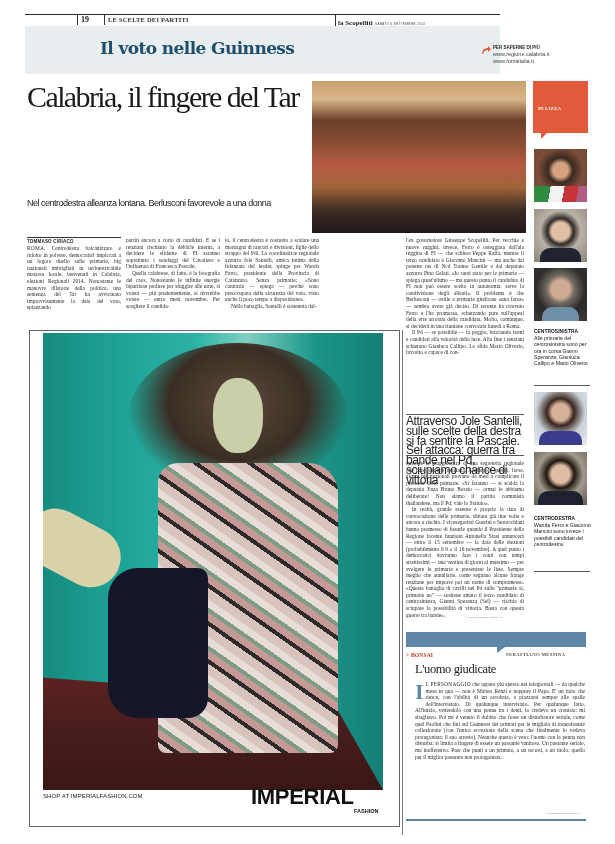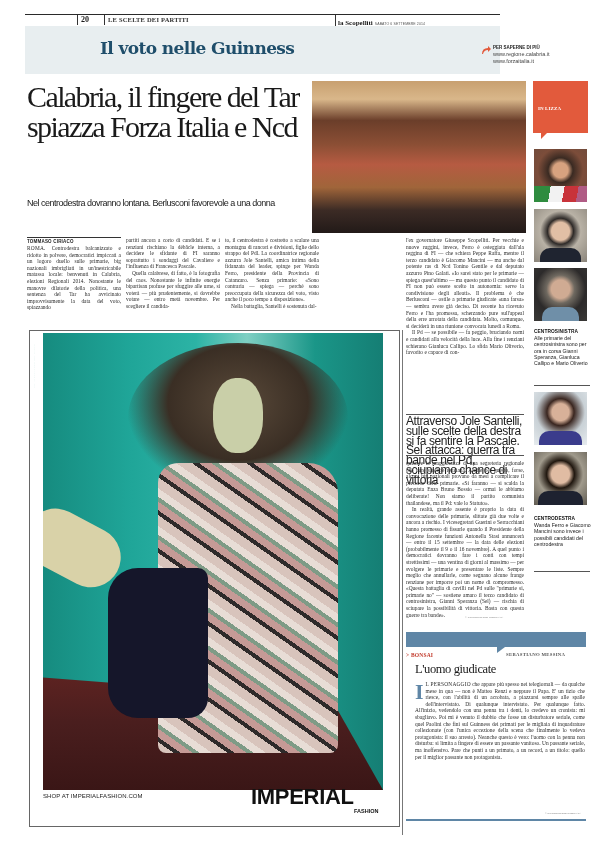--- a/index.html
+++ b/index.html
@@ -94,43 +94,42 @@
   .bonsai-text { left: 415px; top: 681px; width: 170px; font-family: "Liberation Serif", serif; font-size: 5.4px; line-height: 6.6px; color: #2b2b2b; text-align: justify; }
   .dropcap { float: left; font-size: 22px; line-height: 19px; color: #5f86a6; font-weight: bold; margin-right: 2px; margin-top: 1px; }
   .smallcaps { font-variant: small-caps; letter-spacing: 0.2px; }
   .bonsai-copy { left: 545px; top: 812px; font-family: "Liberation Sans", sans-serif; font-size: 2.5px; color: #888; }
   .bonsai-bottom { left: 406px; top: 819px; width: 180px; height: 2px; background: #5f86a6; }
 </style>
 </head>
 <body>
 
 <div class="abs topline"></div>
-<div class="abs page-num">20</div>
+<div class="abs page-num">19</div>
 <div class="abs section-label">LE SCELTE DEI PARTITI</div>
 <div class="abs masthead">
   <span class="brand">la Scopelliti</span><span class="date">SABATO 6 SETTEMBRE 2014</span>
 </div>
 
 <div class="abs banner"></div>
 <div class="abs banner-title">Il voto nelle Guinness</div>
 <svg class="abs arrow-icon" viewBox="0 0 10 10">
   <path d="M1 9 Q1 3 7 3 L7 1 L10 4 L7 7 L7 5 Q3 5 2 9 Z" fill="#e25a3c"></path>
 </svg>
 <div class="abs banner-links">
   <div class="lbl">PER SAPERNE DI PIÙ</div>
   <div>www.regione.calabria.it</div>
   <div>www.forzaitalia.it</div>
 </div>
 
 <div class="abs headline">
   <div>Calabria, il fingere del Tar</div>
-  <div>spiazza Forza Italia e Ncd</div>
 </div>
 <div class="abs subhead">
-  <div>Nel centrodestra dovranno lontana. Berlusconi favorevole a una donna</div>
+  <div>Nel centrodestra alleanza lontana. Berlusconi favorevole a una donna</div>
 </div>
 
 <div class="abs photo-council"></div>
 
 <div class="abs byline-rule"></div>
 <div class="abs byline">TOMMASO CIRIACO</div>
 
 <div class="abs col col-1">
   <p class="first"><span class="smallcaps">ROMA.</span> <span>Centrodestra balcanizzato e ridotto in polvere, democratici impiccati a un logoro duello sulle primarie, big nazionali imbrigliati in un'inestricabile matassa locale: benvenuti in Calabria, elezioni Regionali 2014. Nonostante le manovre dilatorie della politica, una sentenza del Tar ha avvicinato improvvisamente la data del voto, spiazzando</span></p>
 </div>

